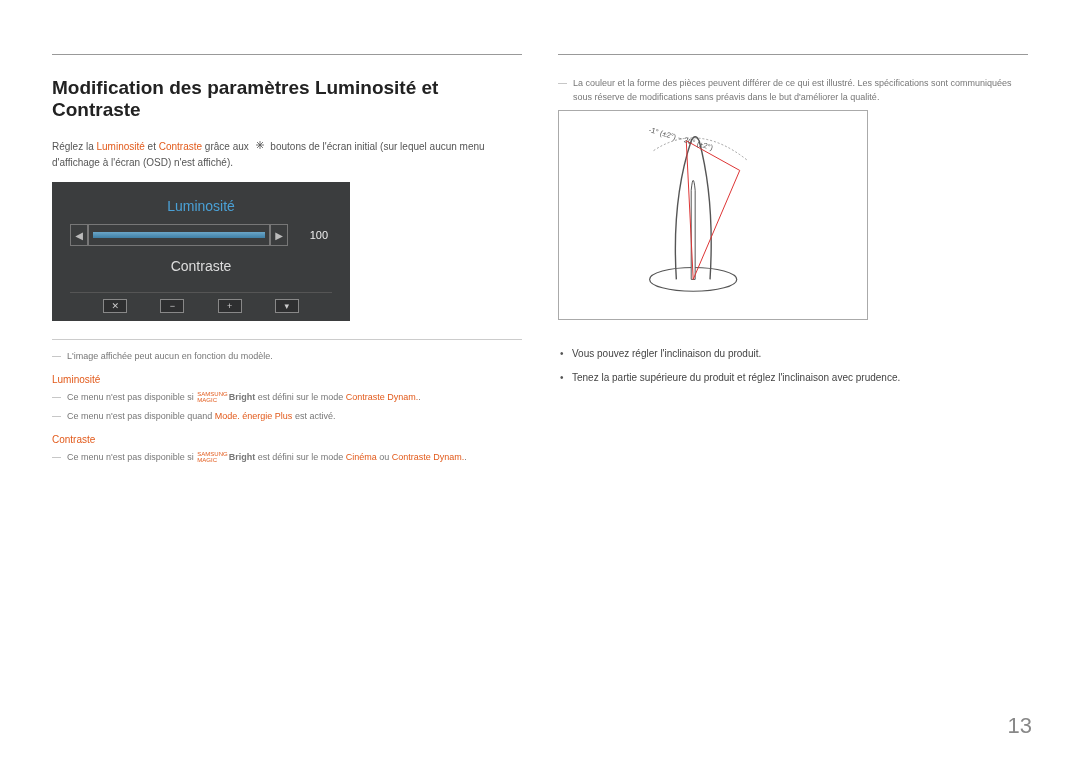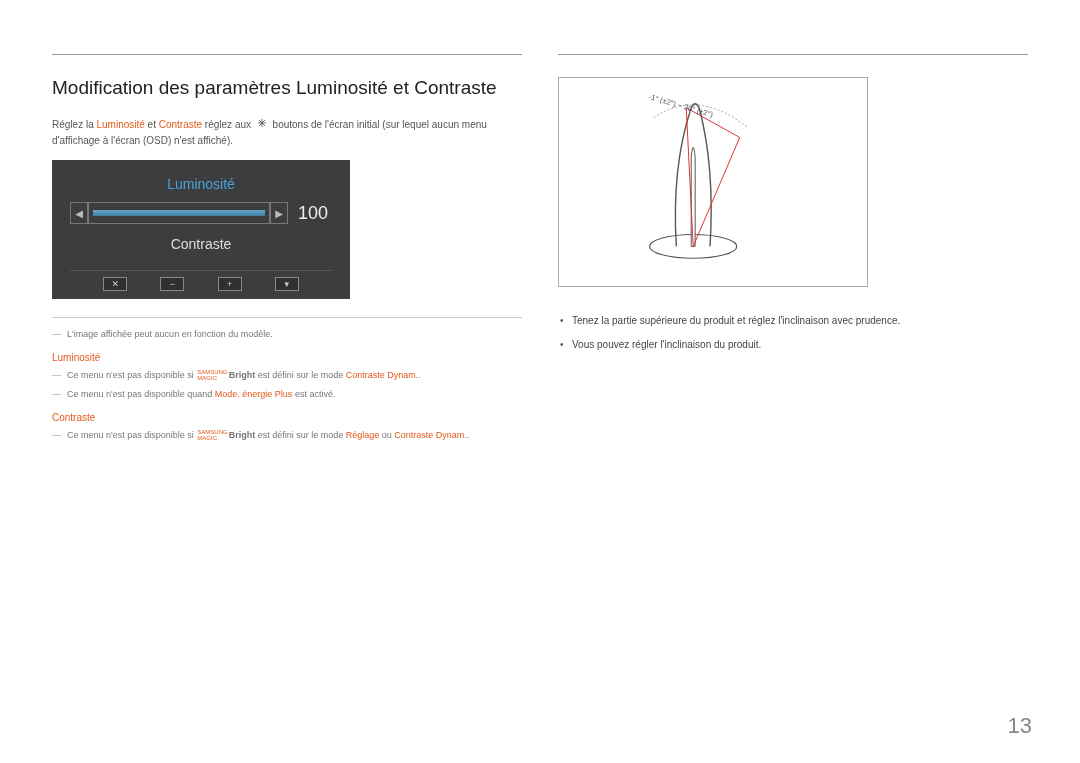--- a/index.html
+++ b/index.html
@@ -14,21 +14,21 @@
   }
   .columns { display: flex; gap: 36px; }
   .col { flex: 1; }
   hr.section-rule {
     border: none;
     border-top: 1px solid #999;
     margin-bottom: 22px;
   }
   h2.section-title {
     font-size: 19px;
-    font-weight: 400;
+    font-weight: 700;
     color: #222;
     margin-bottom: 18px;
   }
   .para {
     font-size: 10px;
     line-height: 1.5;
     color: #555;
     margin-bottom: 12px;
   }
   .highlight { color: #e25a1b; }
@@ -113,21 +113,21 @@
     flex: 1;
     height: 6px;
     background: #2a2b2c;
     position: relative;
   }
   .slider-fill-100 { width: 100%; height: 100%; background: linear-gradient(#6aa6c8,#3f7fa5); }
   .slider-fill-75  { width: 75%;  height: 100%; background: #a7a7a7; }
   .osd-value {
     width: 44px;
     text-align: right;
-    font-size: 18px;
+    font-size: 11px;
     color: #eee;
     padding-right: 4px;
   }
   .osd-buttons {
     display: flex;
     justify-content: space-evenly;
     margin-top: 18px;
     border-top: 1px solid #555;
     padding-top: 6px;
   }
@@ -194,21 +194,21 @@
 </head>
 <body>
 
 <div class="columns">
 
   <div class="col">
     <hr class="section-rule">
     <h2 class="section-title">Modification des paramètres Luminosité et Contraste</h2>
 
     <p class="para">
-      <span>Réglez la </span><span class="highlight">Luminosité</span><span> et </span><span class="highlight">Contraste</span><span> réglez aux </span><span class="jog-icon"><svg width="12" height="12" viewBox="0 0 12 12">
+      <span>Réglez la </span><span class="highlight">Luminosité</span><span> et </span><span class="highlight">Contraste</span><span> grâce aux </span><span class="jog-icon"><svg width="12" height="12" viewBox="0 0 12 12">
             <g stroke="#555" stroke-width="0.8" fill="none">
               <line x1="6" y1="2" x2="6" y2="10"></line>
               <line x1="2" y1="6" x2="10" y2="6"></line>
               <line x1="3" y1="3" x2="9" y2="9"></line>
               <line x1="9" y1="3" x2="3" y2="9"></line>
             </g>
           </svg></span><span> boutons de l'écran initial (sur lequel aucun menu d'affichage à l'écran (OSD) n'est affiché).</span>
     </p>
 
     <div class="osd-box">
@@ -248,45 +248,48 @@
     <p class="dash-note sub-dash">
       <span>
         <span>Ce menu n'est pas disponible quand </span><span class="highlight">Mode. énergie Plus</span><span> est activé.</span>
       </span>
     </p>
 
     <p class="red-sub">Contraste</p>
 
     <p class="dash-note sub-dash">
       <span>
-        <span>Ce menu n'est pas disponible si </span><span class="magic-label"><span>SAMSUNG</span><br><span>MAGIC</span></span><b>Bright</b><span> est défini sur le mode </span><span class="highlight">Réglage</span><span> ou </span><span class="highlight">Contraste Dynam.</span><span>.</span>
+        <span>Ce menu n'est pas disponible si </span><span class="magic-label"><span>SAMSUNG</span><br><span>MAGIC</span></span><b>Bright</b><span> est défini sur le mode </span><span class="highlight">Cinéma</span><span> ou </span><span class="highlight">Contraste Dynam.</span><span>.</span>
       </span>
     </p>
   </div>
 
   <div class="col">
     <hr class="section-rule">
 
+    <p class="dash-note">
+      <span>La couleur et la forme des pièces peuvent différer de ce qui est illustré. Les spécifications sont communiquées sous réserve de modifications sans préavis dans le but d'améliorer la qualité.</span>
+    </p>
 
     <div class="tilt-box">
       <span class="tilt-label">-1° (±2°) ~ 20° (±2°)</span>
       <svg class="tilt-svg" viewBox="0 0 310 210">
 
         <ellipse cx="135" cy="170" rx="44" ry="12" fill="none" stroke="#555" stroke-width="1.2"></ellipse>
 
         <path d="M133 170 L133 80 Q135 60 137 80 L137 170 Z" fill="#fff" stroke="#555" stroke-width="1"></path>
 
         <path d="M118 170 Q113 90 133 30 Q137 22 141 30 Q157 90 152 170" fill="none" stroke="#555" stroke-width="1.4"></path>
 
         <path d="M95 40 Q140 10 190 50" fill="none" stroke="#888" stroke-width="0.8" stroke-dasharray="2 2"></path>
 
         <path d="M135 170 L128 30 L182 60 Z" fill="none" stroke="#d33" stroke-width="1"></path>
       </svg>
     </div>
 
     <ul class="bullets">
+      <li>Vous pouvez régler l'inclinaison du produit.</li>
       <li>Tenez la partie supérieure du produit et réglez l'inclinaison avec prudence.</li>
-      <li>Vous pouvez régler l'inclinaison du produit.</li>
     </ul>
   </div>
 </div>
 
 <div class="page-number">13</div>
 
 </body></html>

